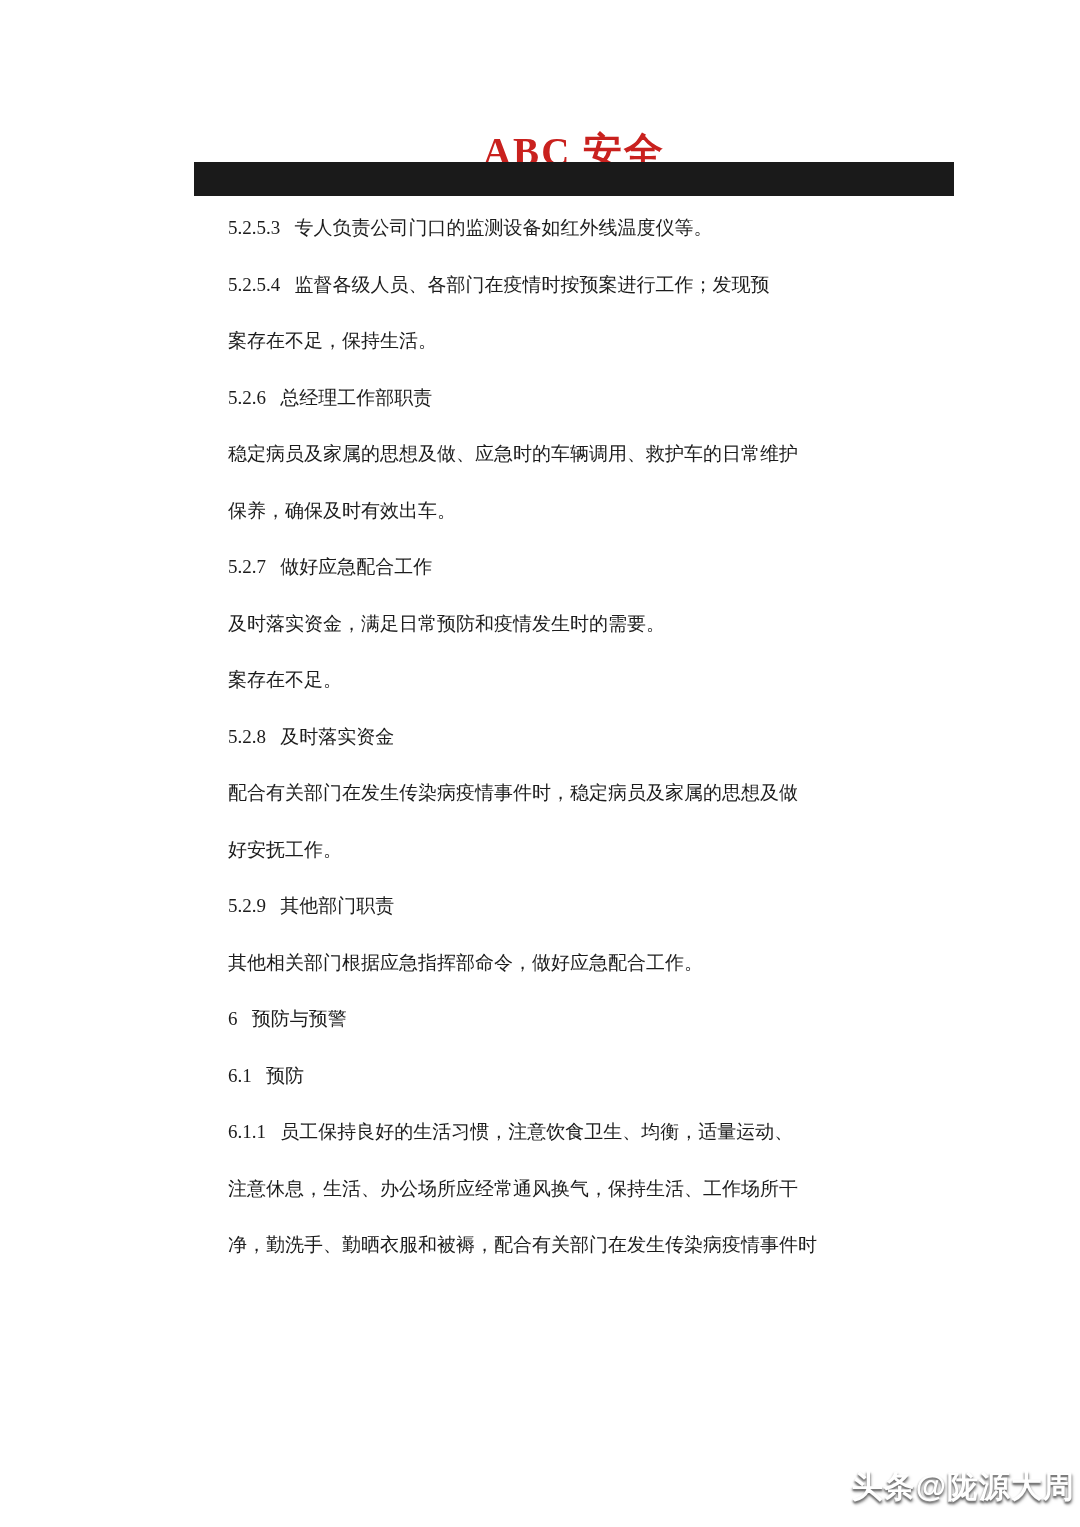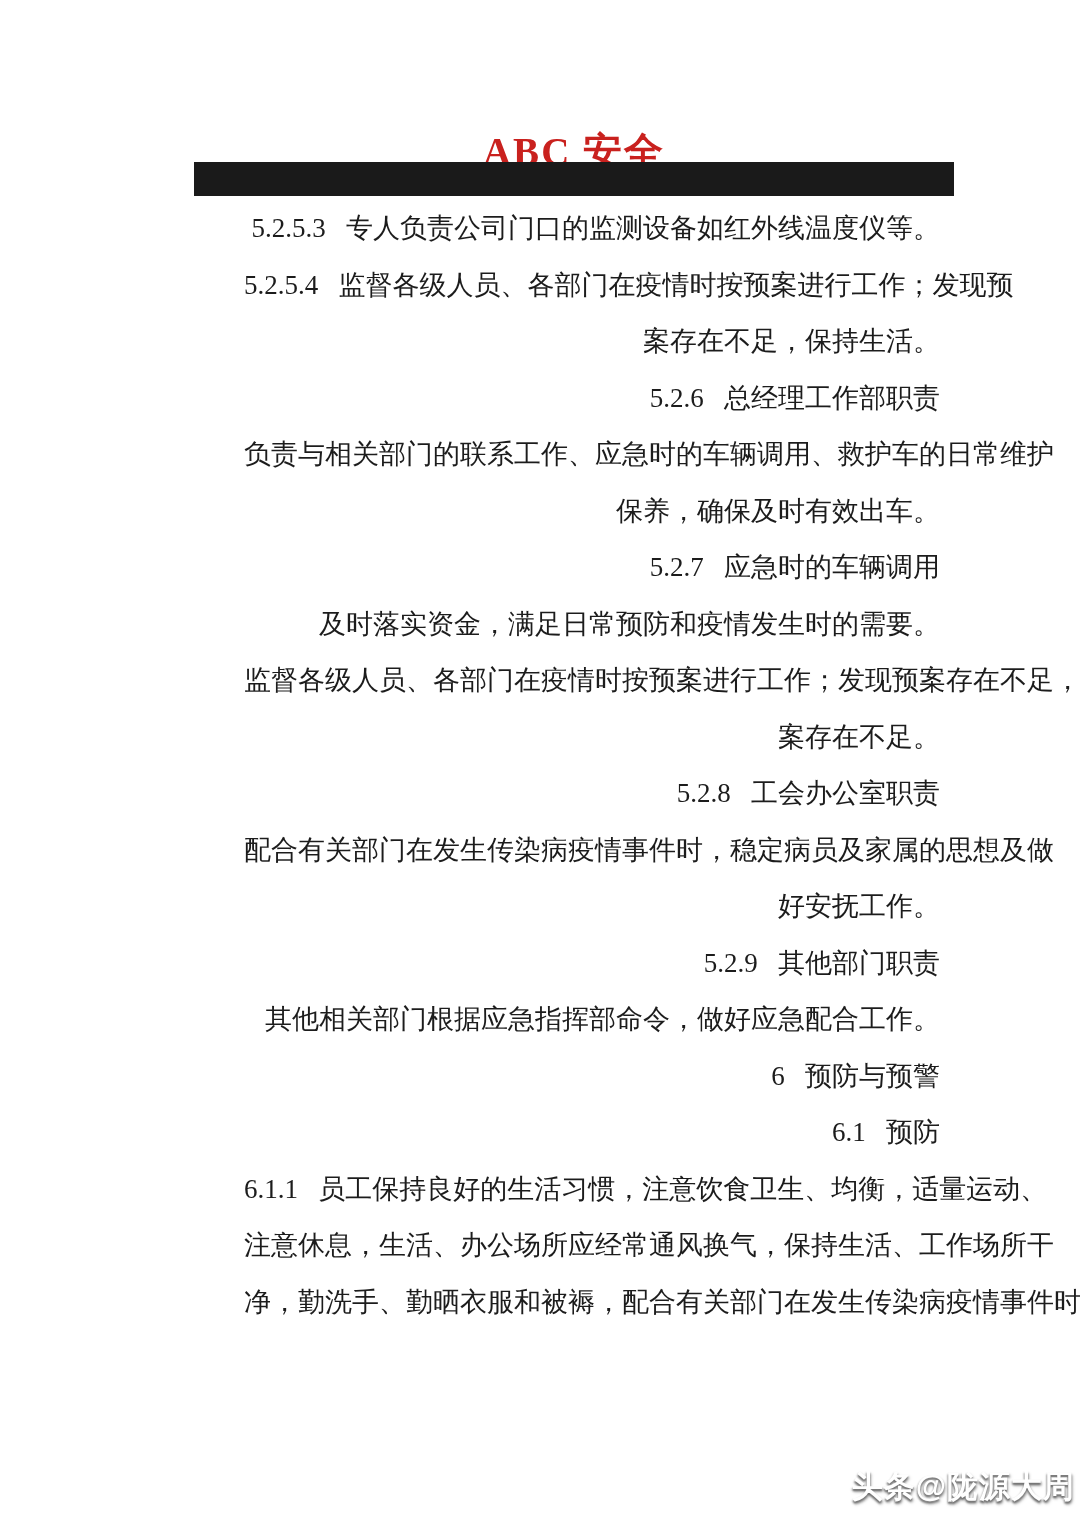--- a/index.html
+++ b/index.html
@@ -32,25 +32,24 @@
     position: absolute;
     top: 128px;
     left: 160px;
     width: 760px;
     height: 3px;
     background: #1a1a1a;
   }
   .doc-body {
     position: absolute;
     top: 132px;
-    left: 176px;
+    left: 160px;
     width: 764px;
-    font-size: 27px;
+    font-size: 19px;
     color: #1c1c1c;
-    text-align: right;
   }
   .doc-line {
     height: 56.5px;
     line-height: 56.5px;
     white-space: pre;
     overflow: visible;
   }
   .watermark {
     position: absolute;
     right: 22px;
@@ -73,27 +72,26 @@
 
   <h1 class="doc-title" style="color: rgb(201, 33, 30);">ABC 安全</h1>
 
   <div class="header-rule"></div>
 
   <div class="doc-body" id="doc-body">
       <div class="doc-line">5.2.5.3   专人负责公司门口的监测设备如红外线温度仪等。</div>
       <div class="doc-line">5.2.5.4   监督各级人员、各部门在疫情时按预案进行工作；发现预</div>
       <div class="doc-line">案存在不足，保持生活。</div>
       <div class="doc-line">5.2.6   总经理工作部职责</div>
-      <div class="doc-line">负责与相关部门的联系工作、应急时的车辆调用、救护车的日常维护</div>
+      <div class="doc-line">稳定病员及家属的思想及做、应急时的车辆调用、救护车的日常维护</div>
       <div class="doc-line">保养，确保及时有效出车。</div>
-      <div class="doc-line">5.2.7   应急时的车辆调用</div>
+      <div class="doc-line">5.2.7   做好应急配合工作</div>
       <div class="doc-line">及时落实资金，满足日常预防和疫情发生时的需要。</div>
-      <div class="doc-line">监督各级人员、各部门在疫情时按预案进行工作；发现预案存在不足，</div>
       <div class="doc-line">案存在不足。</div>
-      <div class="doc-line">5.2.8   工会办公室职责</div>
+      <div class="doc-line">5.2.8   及时落实资金</div>
       <div class="doc-line">配合有关部门在发生传染病疫情事件时，稳定病员及家属的思想及做</div>
       <div class="doc-line">好安抚工作。</div>
       <div class="doc-line">5.2.9   其他部门职责</div>
       <div class="doc-line">其他相关部门根据应急指挥部命令，做好应急配合工作。</div>
       <div class="doc-line">6   预防与预警</div>
       <div class="doc-line">6.1   预防</div>
       <div class="doc-line">6.1.1   员工保持良好的生活习惯，注意饮食卫生、均衡，适量运动、</div>
       <div class="doc-line">注意休息，生活、办公场所应经常通风换气，保持生活、工作场所干</div>
       <div class="doc-line">净，勤洗手、勤晒衣服和被褥，配合有关部门在发生传染病疫情事件时</div>
     </div>

